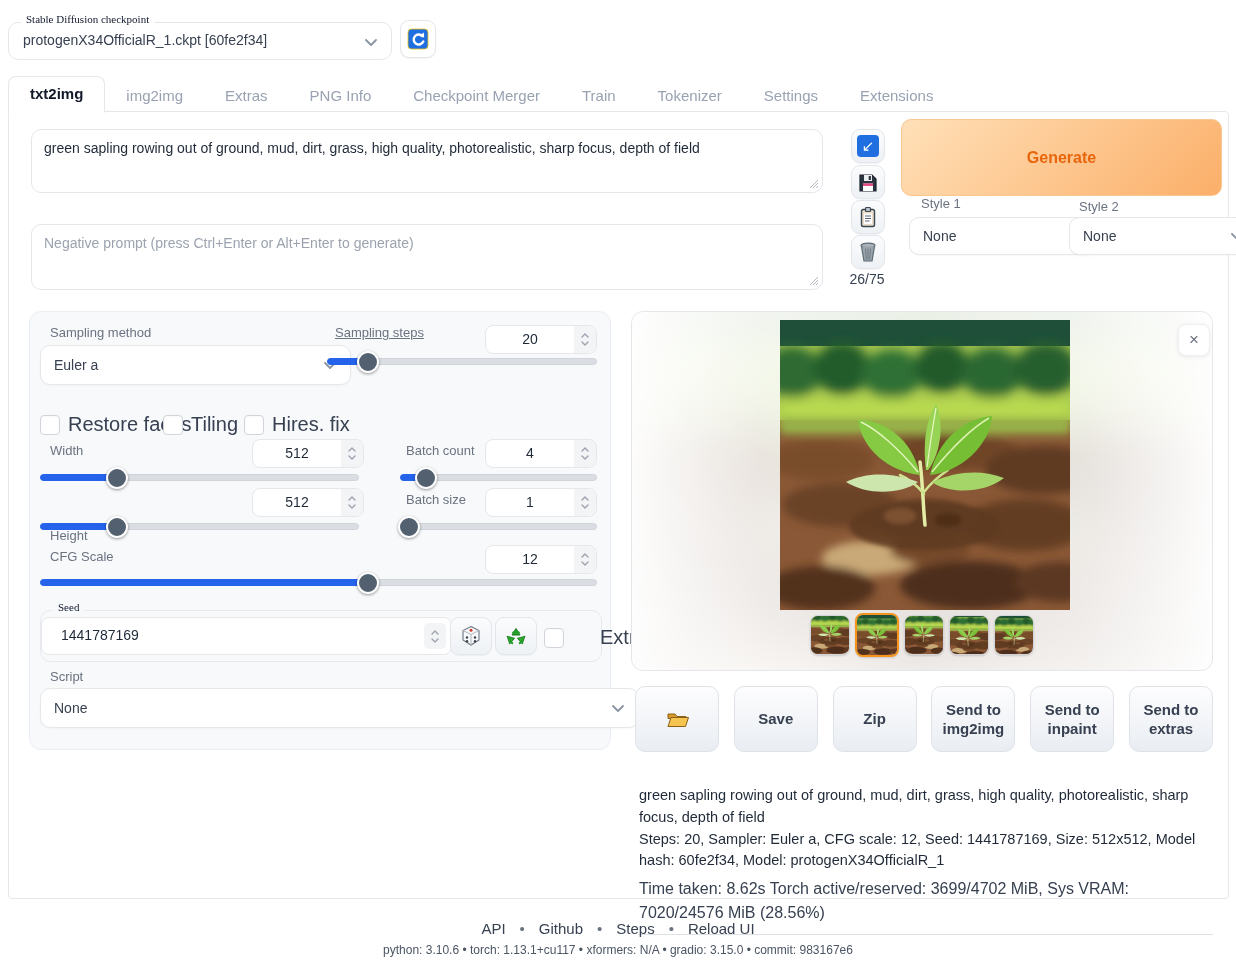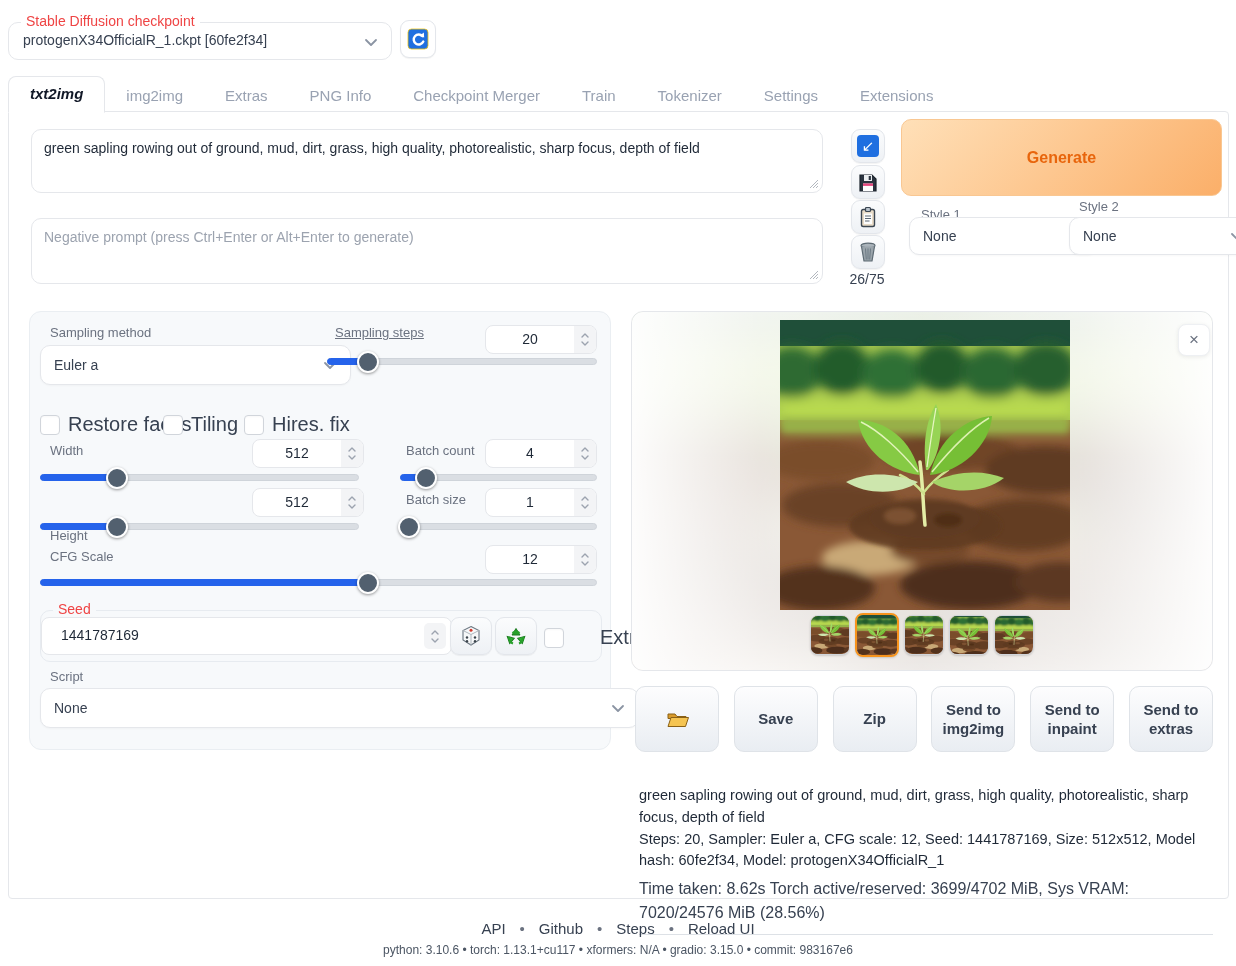--- a/index.html
+++ b/index.html
@@ -2,30 +2,30 @@
 <html><head>
 <meta charset="utf-8">
 <style>
   html,body{margin:0;padding:0;background:#fff;}
   .page{position:relative;width:1236px;height:966px;background:#fff;overflow:hidden;
         font-family:"Liberation Sans","DejaVu Sans",sans-serif;color:#1f2937;}
   .abs{position:absolute;}
   .lbl{font-size:13px;color:#6b7280;}
   
   .fieldbox{position:absolute;border:1px solid #e5e7eb;border-radius:10px;background:#fff;}
-  .fieldbox .legend{position:absolute;top:-10px;left:12px;padding:0 5px;background:#fff;font-size:14px;color:#ef4444;white-space:nowrap;}
+  .fieldbox .legend{position:absolute;top:-10px;left:12px;padding:0 5px;background:#fff;font-size:11px;color:#0f172a;white-space:nowrap;font-family:Liberation Serif, serif;}
   
   .dd{position:absolute;border:1px solid #e5e7eb;border-radius:10px;background:#fff;display:flex;align-items:center;
       font-size:14px;color:#374151;padding:0 34px 0 13px;box-shadow:0 1px 2px rgba(0,0,0,.03);cursor:pointer;}
   .dd .chev{position:absolute;right:10px;top:50%;transform:translateY(-50%);}
   
   .tabs{position:absolute;left:8px;top:78px;display:flex;align-items:flex-end;height:35px;z-index:5;}
   .tab{font-size:15px;color:#99a2b2;padding:0 21px;line-height:34px;cursor:pointer;white-space:nowrap;}
   .tab.active{color:#111827;font-weight:600;background:#fff;border:1px solid #e5e7eb;border-bottom:1px solid #fff;
-      border-radius:8px 8px 0 0;height:35px;line-height:33px;font-style:italic;}
+      border-radius:8px 8px 0 0;height:35px;line-height:33px;}
   .main-panel{position:absolute;left:8px;top:111px;width:1219px;height:786px;background:#fff;
       border:1px solid #e5e7eb;border-radius:0 4px 4px 4px;}
   
   .ta{position:absolute;border:1px solid #e5e7eb;border-radius:10px;background:#fff;font-size:14px;color:#1f2937;
       padding:9px 12px;line-height:1.35;overflow:hidden;}
   .ta .ph{color:#9ca3af;}
   .grip{position:absolute;right:3px;bottom:3px;opacity:.75;}
   
   .tool-btn{position:absolute;width:32px;height:32px;border:1px solid #e3e6eb;border-radius:9px;
       background:linear-gradient(180deg,#fbfcfd,#eef1f5);display:flex;align-items:center;justify-content:center;
@@ -231,21 +231,21 @@
 
   <div class="main-panel">
 
     <div class="ta" style="left:22px;top:17px;width:766px;height:44px;">
       <span>green sapling rowing out of ground, mud, dirt, grass, high quality, photorealistic, sharp focus, depth of field</span>
       <svg class="grip" width="10" height="10" viewBox="0 0 10 10">
           <use href="#ic-grip"></use>
         </svg>
     </div>
 
-    <div class="ta" style="left:22px;top:106px;width:766px;height:46px;">
+    <div class="ta" style="left:22px;top:112px;width:766px;height:46px;">
       <span class="ph">Negative prompt (press Ctrl+Enter or Alt+Enter to generate)</span>
       <svg class="grip" width="10" height="10" viewBox="0 0 10 10">
           <use href="#ic-grip"></use>
         </svg>
     </div>
 
     <div class="tool-btn" style="left:842px;top:17px;">
       <span style="width:22px;height:22px;background:#1f6fe0;border-radius:4px;color:#fff;font-size:15px;display:flex;align-items:center;justify-content:center;">↙</span>
     </div>
     <div class="tool-btn" style="left:842px;top:53px;">
@@ -261,21 +261,21 @@
     <div class="tool-btn" style="left:842px;top:123px;">
       <svg width="24" height="24" viewBox="0 0 24 24">
           <use href="#ic-trash"></use>
         </svg>
     </div>
     <div class="counter" style="left:838px;top:159px;width:40px;">26/75</div>
 
     <div class="generate">
       <span>Generate</span>
     </div>
-    <div class="lbl abs" style="left:912px;top:95px;">Style 1</div>
+    <div class="lbl abs" style="left:912px;top:84px;">Style 1</div>
     <div class="dd" style="left:900px;top:105px;width:140px;height:36px;">
       <span>None</span>
       <svg class="chev" width="20" height="20" viewBox="0 0 20 20">
           <use href="#ic-chev"></use>
         </svg>
     </div>
     <div class="lbl abs" style="left:1070px;top:87px;">Style 2</div>
     <div class="dd" style="left:1060px;top:105px;width:140px;height:36px;">
       <span>None</span>
       <svg class="chev" width="20" height="20" viewBox="0 0 20 20">

